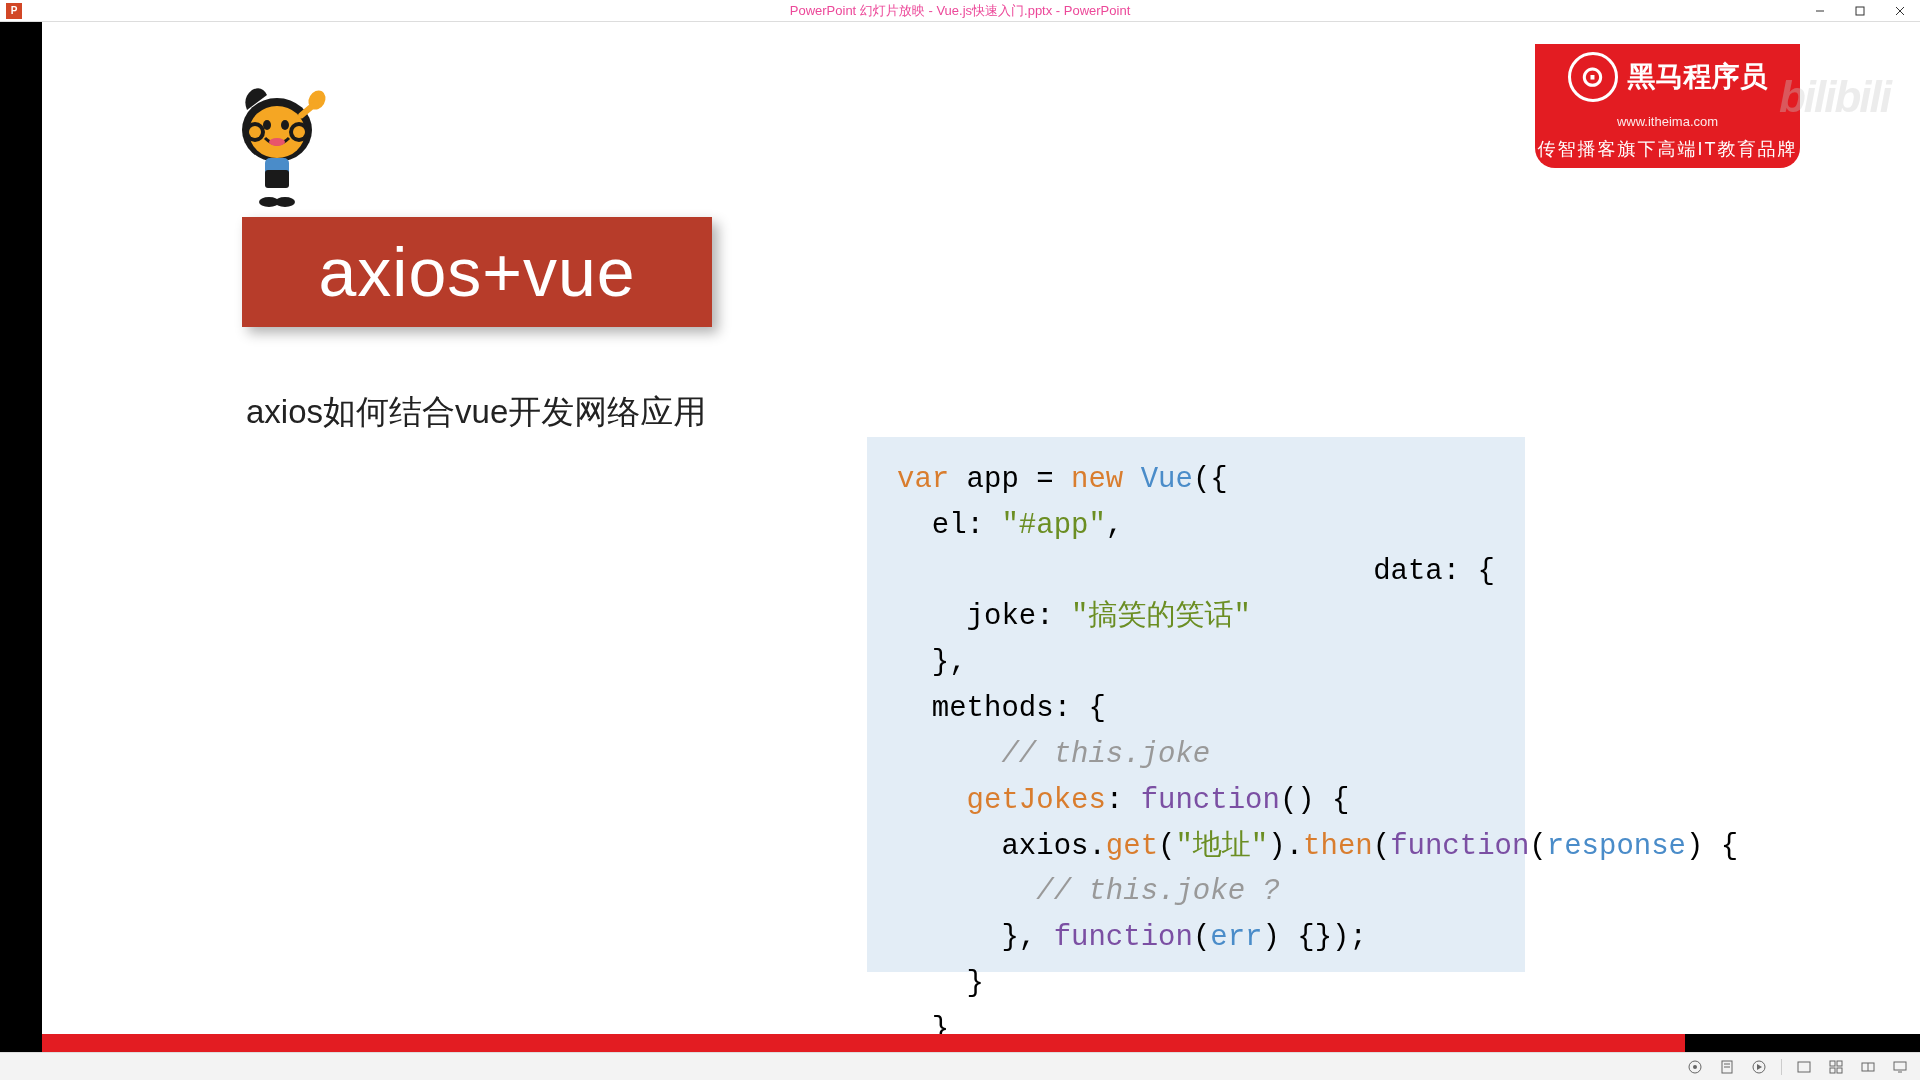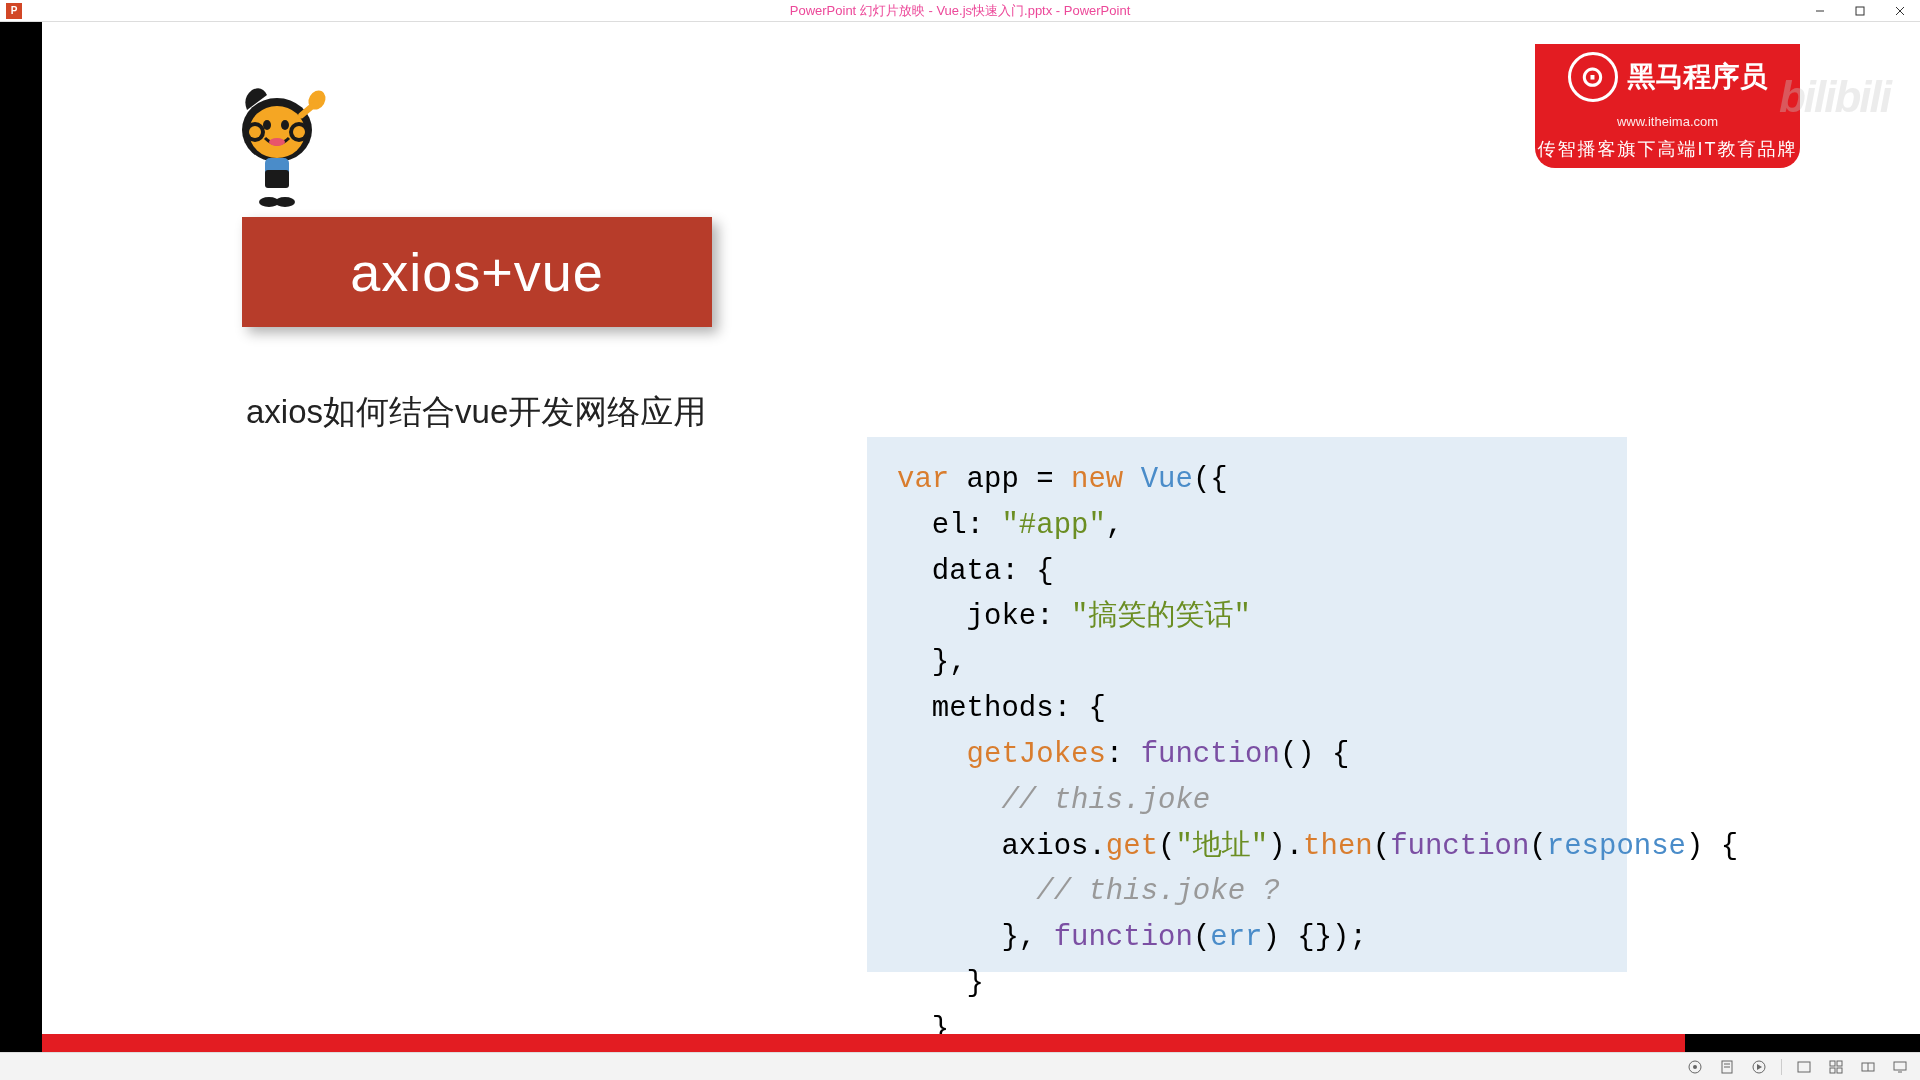--- a/index.html
+++ b/index.html
@@ -12,25 +12,25 @@
     .window-controls { position: absolute; right: 0; display: flex; gap: 0; }
     .win-btn { width: 40px; height: 22px; display: flex; align-items: center; justify-content: center; font-size: 14px; cursor: pointer; }
     
     .slide-area { position: absolute; top: 22px; left: 42px; right: 0; bottom: 28px; background: #fff; }
     .black-border-left { position: absolute; top: 22px; left: 0; width: 42px; bottom: 28px; background: #000; }
     
     .monkey { position: absolute; left: 185px; top: 58px; width: 120px; height: 130px; }
     .monkey svg { width: 100%; height: 100%; }
     
     .title-box { position: absolute; left: 200px; top: 195px; width: 470px; height: 110px; background: #b73c2a; display: flex; align-items: center; justify-content: center; box-shadow: 6px 6px 12px rgba(0,0,0,0.3); }
-    .title-box-text { color: #fff; font-size: 54px; font-weight: 300; letter-spacing: 1px; }
+    .title-box-text { color: #fff; font-size: 68px; font-weight: 300; letter-spacing: 1px; }
     
     .subtitle { position: absolute; left: 204px; top: 368px; font-size: 33px; color: #222; }
     
-    .code-box { position: absolute; left: 825px; top: 415px; width: 760px; height: 535px; background: #e3edf6; padding: 20px 30px; font-family: Consolas, 'Courier New', monospace; font-size: 29px; line-height: 1.58; }
+    .code-box { position: absolute; left: 825px; top: 415px; width: 658px; height: 535px; background: #e3edf6; padding: 20px 30px; font-family: Consolas, 'Courier New', monospace; font-size: 29px; line-height: 1.58; }
     
     .kw-var { color: #d97d2e; }
     .kw-new { color: #d97d2e; }
     .kw-class { color: #4a8cc9; }
     .kw-str { color: #6b8e23; }
     .kw-method { color: #d97d2e; }
     .kw-func { color: #7b4fa3; }
     .kw-param { color: #4a8cc9; }
     .kw-comment { color: #999; font-style: italic; }
     
@@ -107,26 +107,26 @@
 
   <div class="title-box">
     <span class="title-box-text">axios+vue</span>
   </div>
 
   <div class="subtitle">axios如何结合vue开发网络应用</div>
 
   <div class="code-box">
     <div style="white-space: pre;"><span class="kw-var">var</span><span> app = </span><span class="kw-new">new</span><span class="kw-class"> Vue</span><span>({</span></div>
     <div style="white-space: pre;"><span>  el: </span><span class="kw-str">"#app"</span><span>,</span></div>
-    <div style="white-space: pre;"><span>  data: {</span></div>
+    <div style="white-space: pre; text-align: right;"><span>  data: {</span></div>
     <div style="white-space: pre;"><span>    joke: </span><span class="kw-str">"搞笑的笑话"</span></div>
     <div style="white-space: pre;"><span>  },</span></div>
     <div style="white-space: pre;"><span>  methods: {</span></div>
+    <div style="white-space: pre;"><span class="kw-comment">      // this.joke</span></div>
     <div style="white-space: pre;"><span class="kw-method">    getJokes</span><span>: </span><span class="kw-func">function</span><span>() {</span></div>
-    <div style="white-space: pre;"><span class="kw-comment">      // this.joke</span></div>
     <div style="white-space: pre;"><span>      axios.</span><span class="kw-method">get</span><span>(</span><span class="kw-str">"地址"</span><span>).</span><span class="kw-method">then</span><span>(</span><span class="kw-func">function</span><span>(</span><span class="kw-param">response</span><span>) {</span></div>
     <div style="white-space: pre;"><span class="kw-comment">        // this.joke ?</span></div>
     <div style="white-space: pre;"><span>      }, </span><span class="kw-func">function</span><span>(</span><span class="kw-param">err</span><span>) {});</span></div>
     <div style="white-space: pre;"><span>    }</span></div>
     <div style="white-space: pre;"><span>  }</span></div>
     <div style="white-space: pre;"><span>})</span></div>
   </div>
 
   <div class="brand-box">
     <div class="brand-logo-row">

